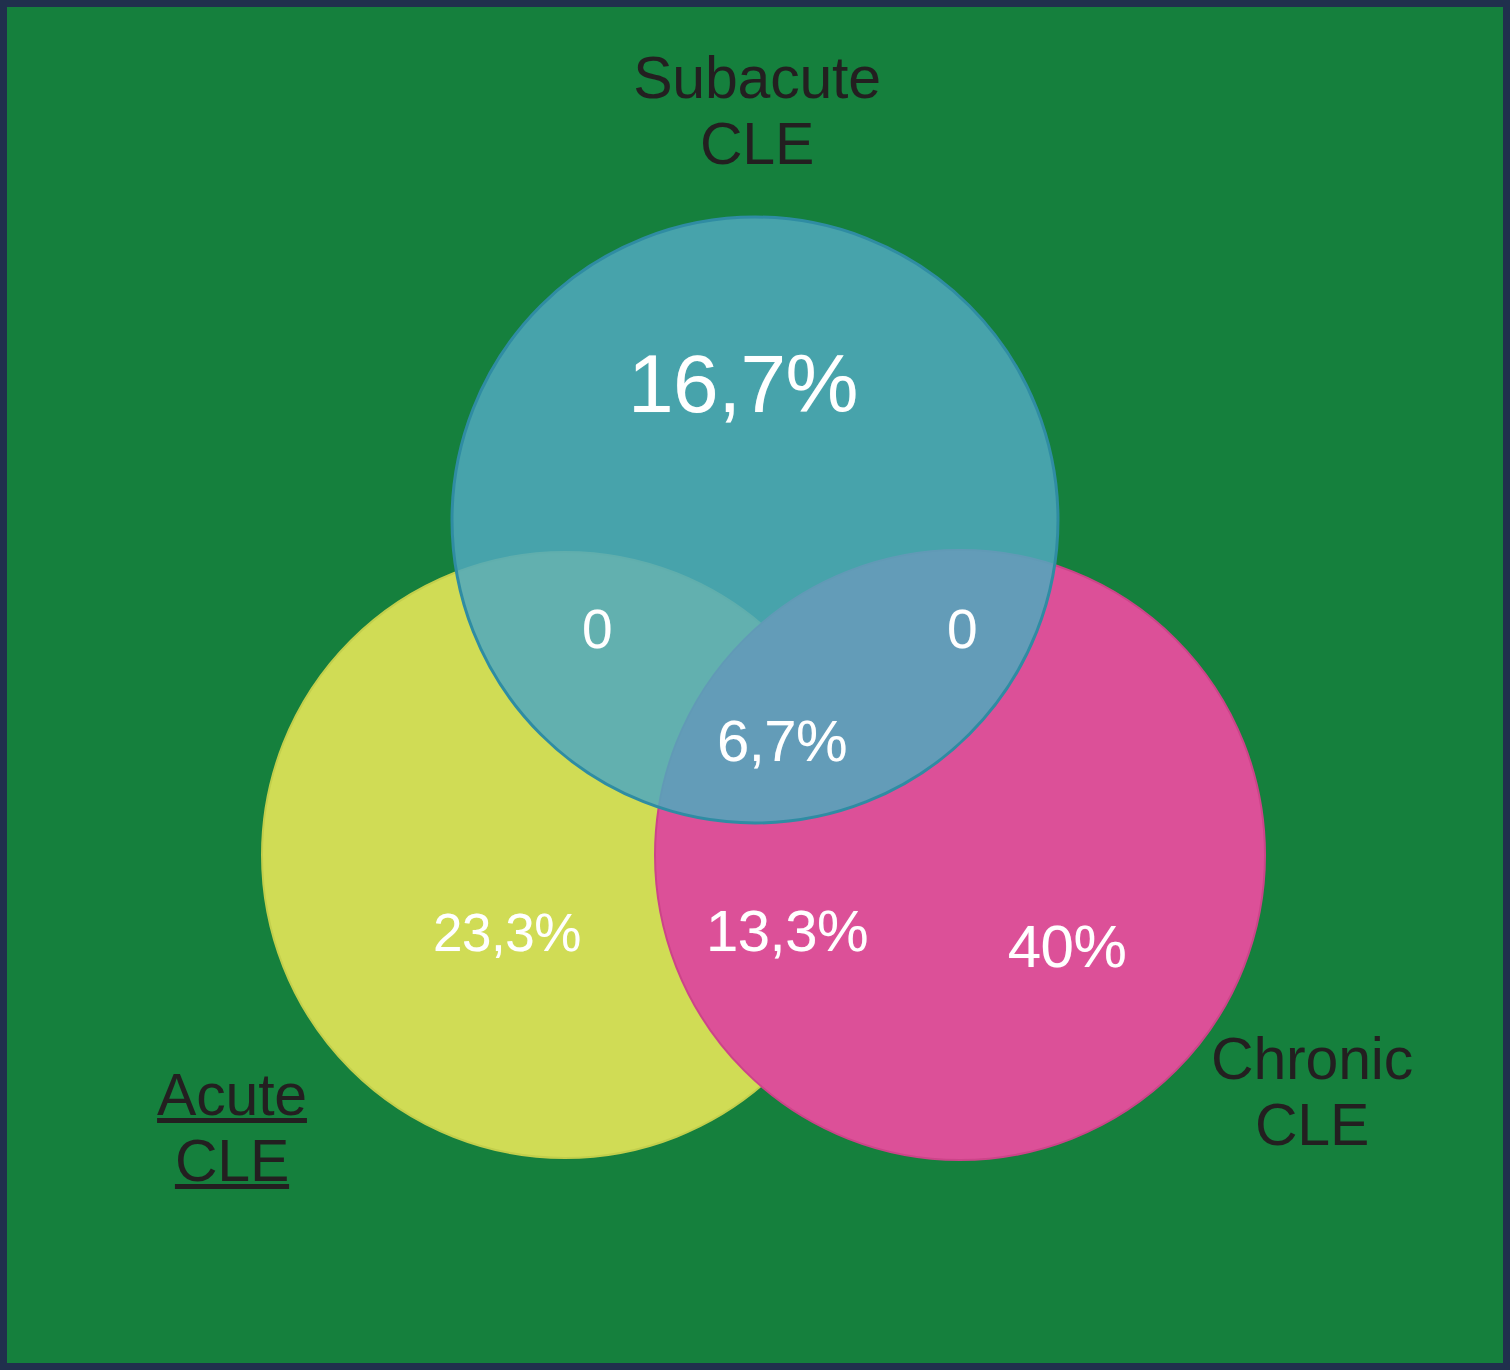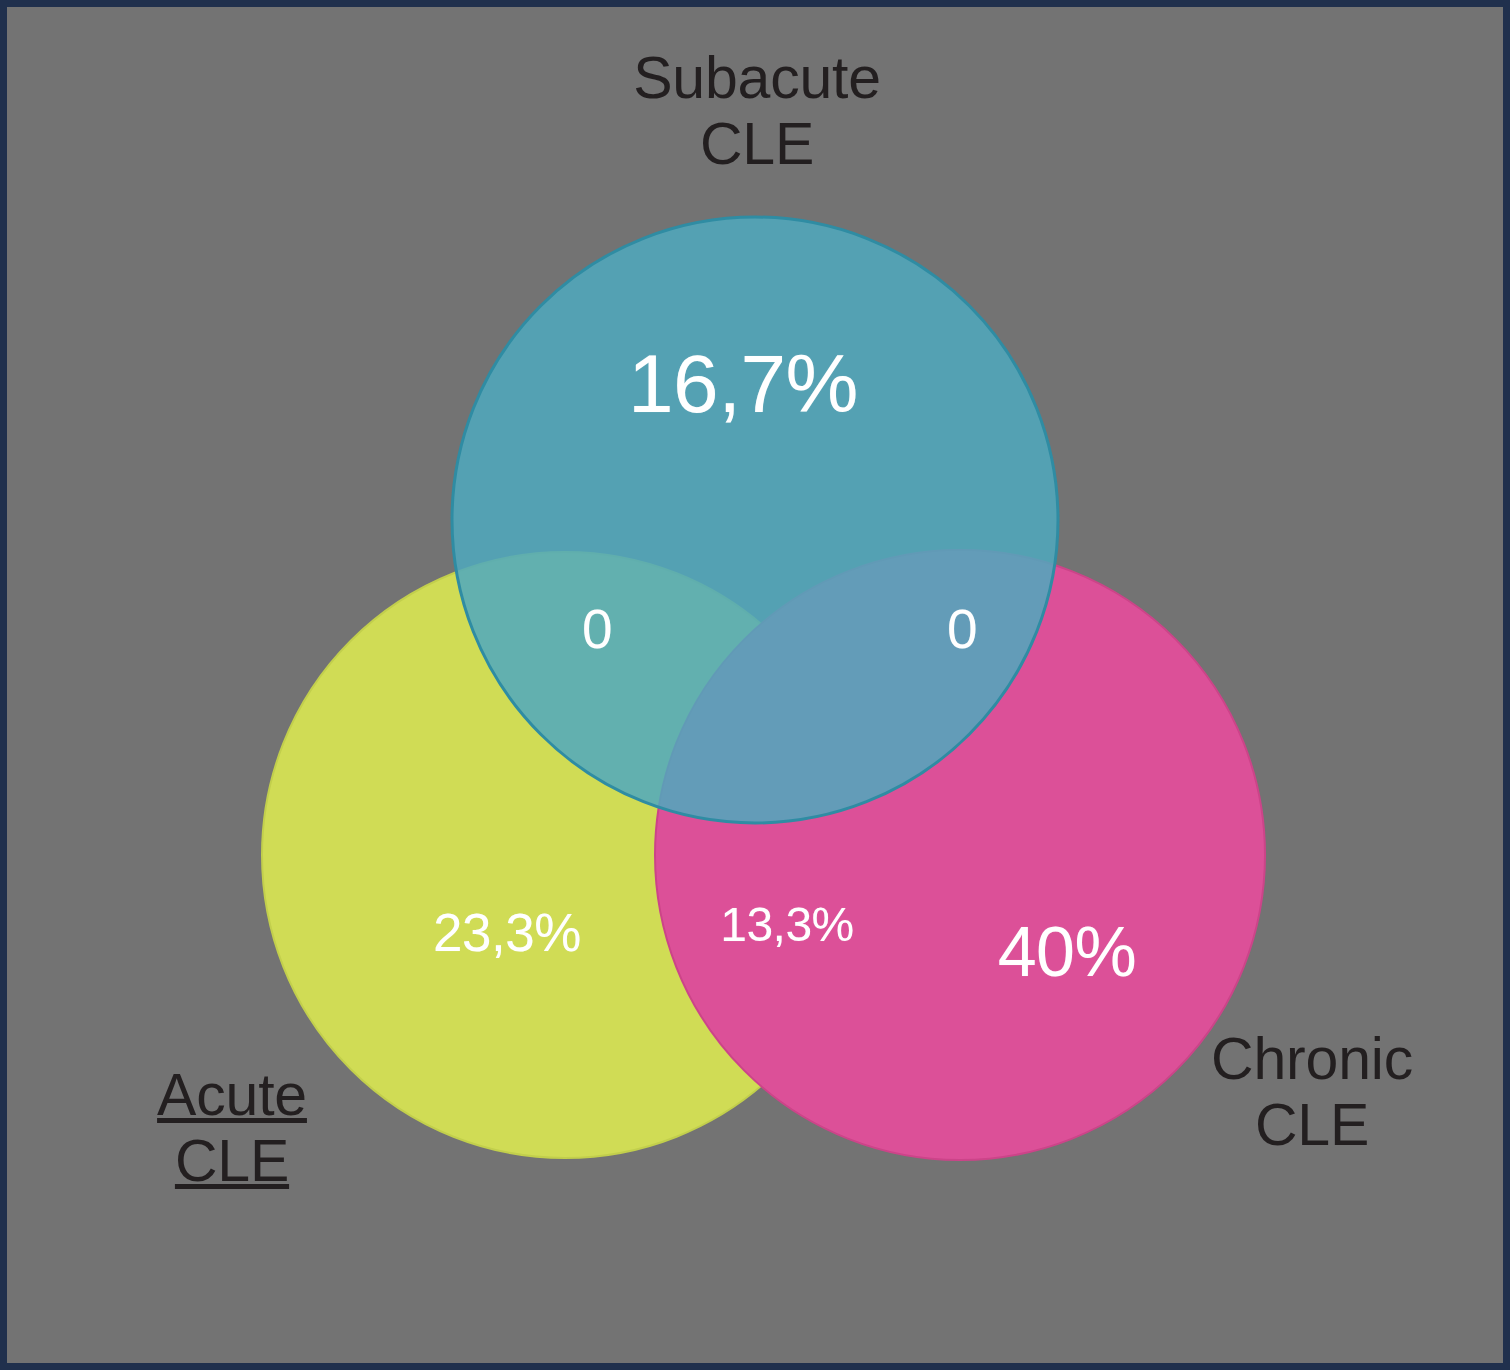--- a/index.html
+++ b/index.html
@@ -11,21 +11,21 @@
     width: 1510px;
     height: 1370px;
     font-family: "Liberation Sans", sans-serif;
     overflow: hidden;
   }
   #figure {
     position: relative;
     width: 1510px;
     height: 1370px;
     box-sizing: border-box;
-    background: #737373;
+    background: #15803d;
     border: 7px solid #20304d;
   }
   #venn-svg {
     position: absolute;
     left: 0;
     top: 0;
     width: 1496px;
     height: 1356px;
     display: block;
   }
@@ -72,39 +72,39 @@
   #value-acute-only {
     left: 300px;
     top: 895px;
     width: 400px;
     font-size: 53px;
   }
   #value-chronic-only {
     left: 860px;
     top: 905px;
     width: 400px;
-    font-size: 70px;
+    font-size: 60px;
   }
   #value-acute-subacute {
     left: 480px;
     top: 590px;
     width: 220px;
     font-size: 55px;
   }
   #value-subacute-chronic {
     left: 845px;
     top: 590px;
     width: 220px;
     font-size: 55px;
   }
   #value-acute-chronic {
     left: 660px;
     top: 890px;
     width: 240px;
-    font-size: 48px;
+    font-size: 58px;
   }
   #value-all-three {
     left: 655px;
     top: 700px;
     width: 240px;
     font-size: 58px;
   }
 </style>
 </head>
 <body>
@@ -128,20 +128,21 @@
 
   <div class="set-label" id="label-chronic">Chronic
 CLE</div>
 
   <div class="venn-value" id="value-subacute-only">16,7%</div>
 
   <div class="venn-value" id="value-acute-subacute">0</div>
 
   <div class="venn-value" id="value-subacute-chronic">0</div>
 
+  <div class="venn-value" id="value-all-three">6,7%</div>
 
   <div class="venn-value" id="value-acute-only">23,3%</div>
 
   <div class="venn-value" id="value-acute-chronic">13,3%</div>
 
   <div class="venn-value" id="value-chronic-only">40%</div>
 
 </div>
 
 </body></html>

